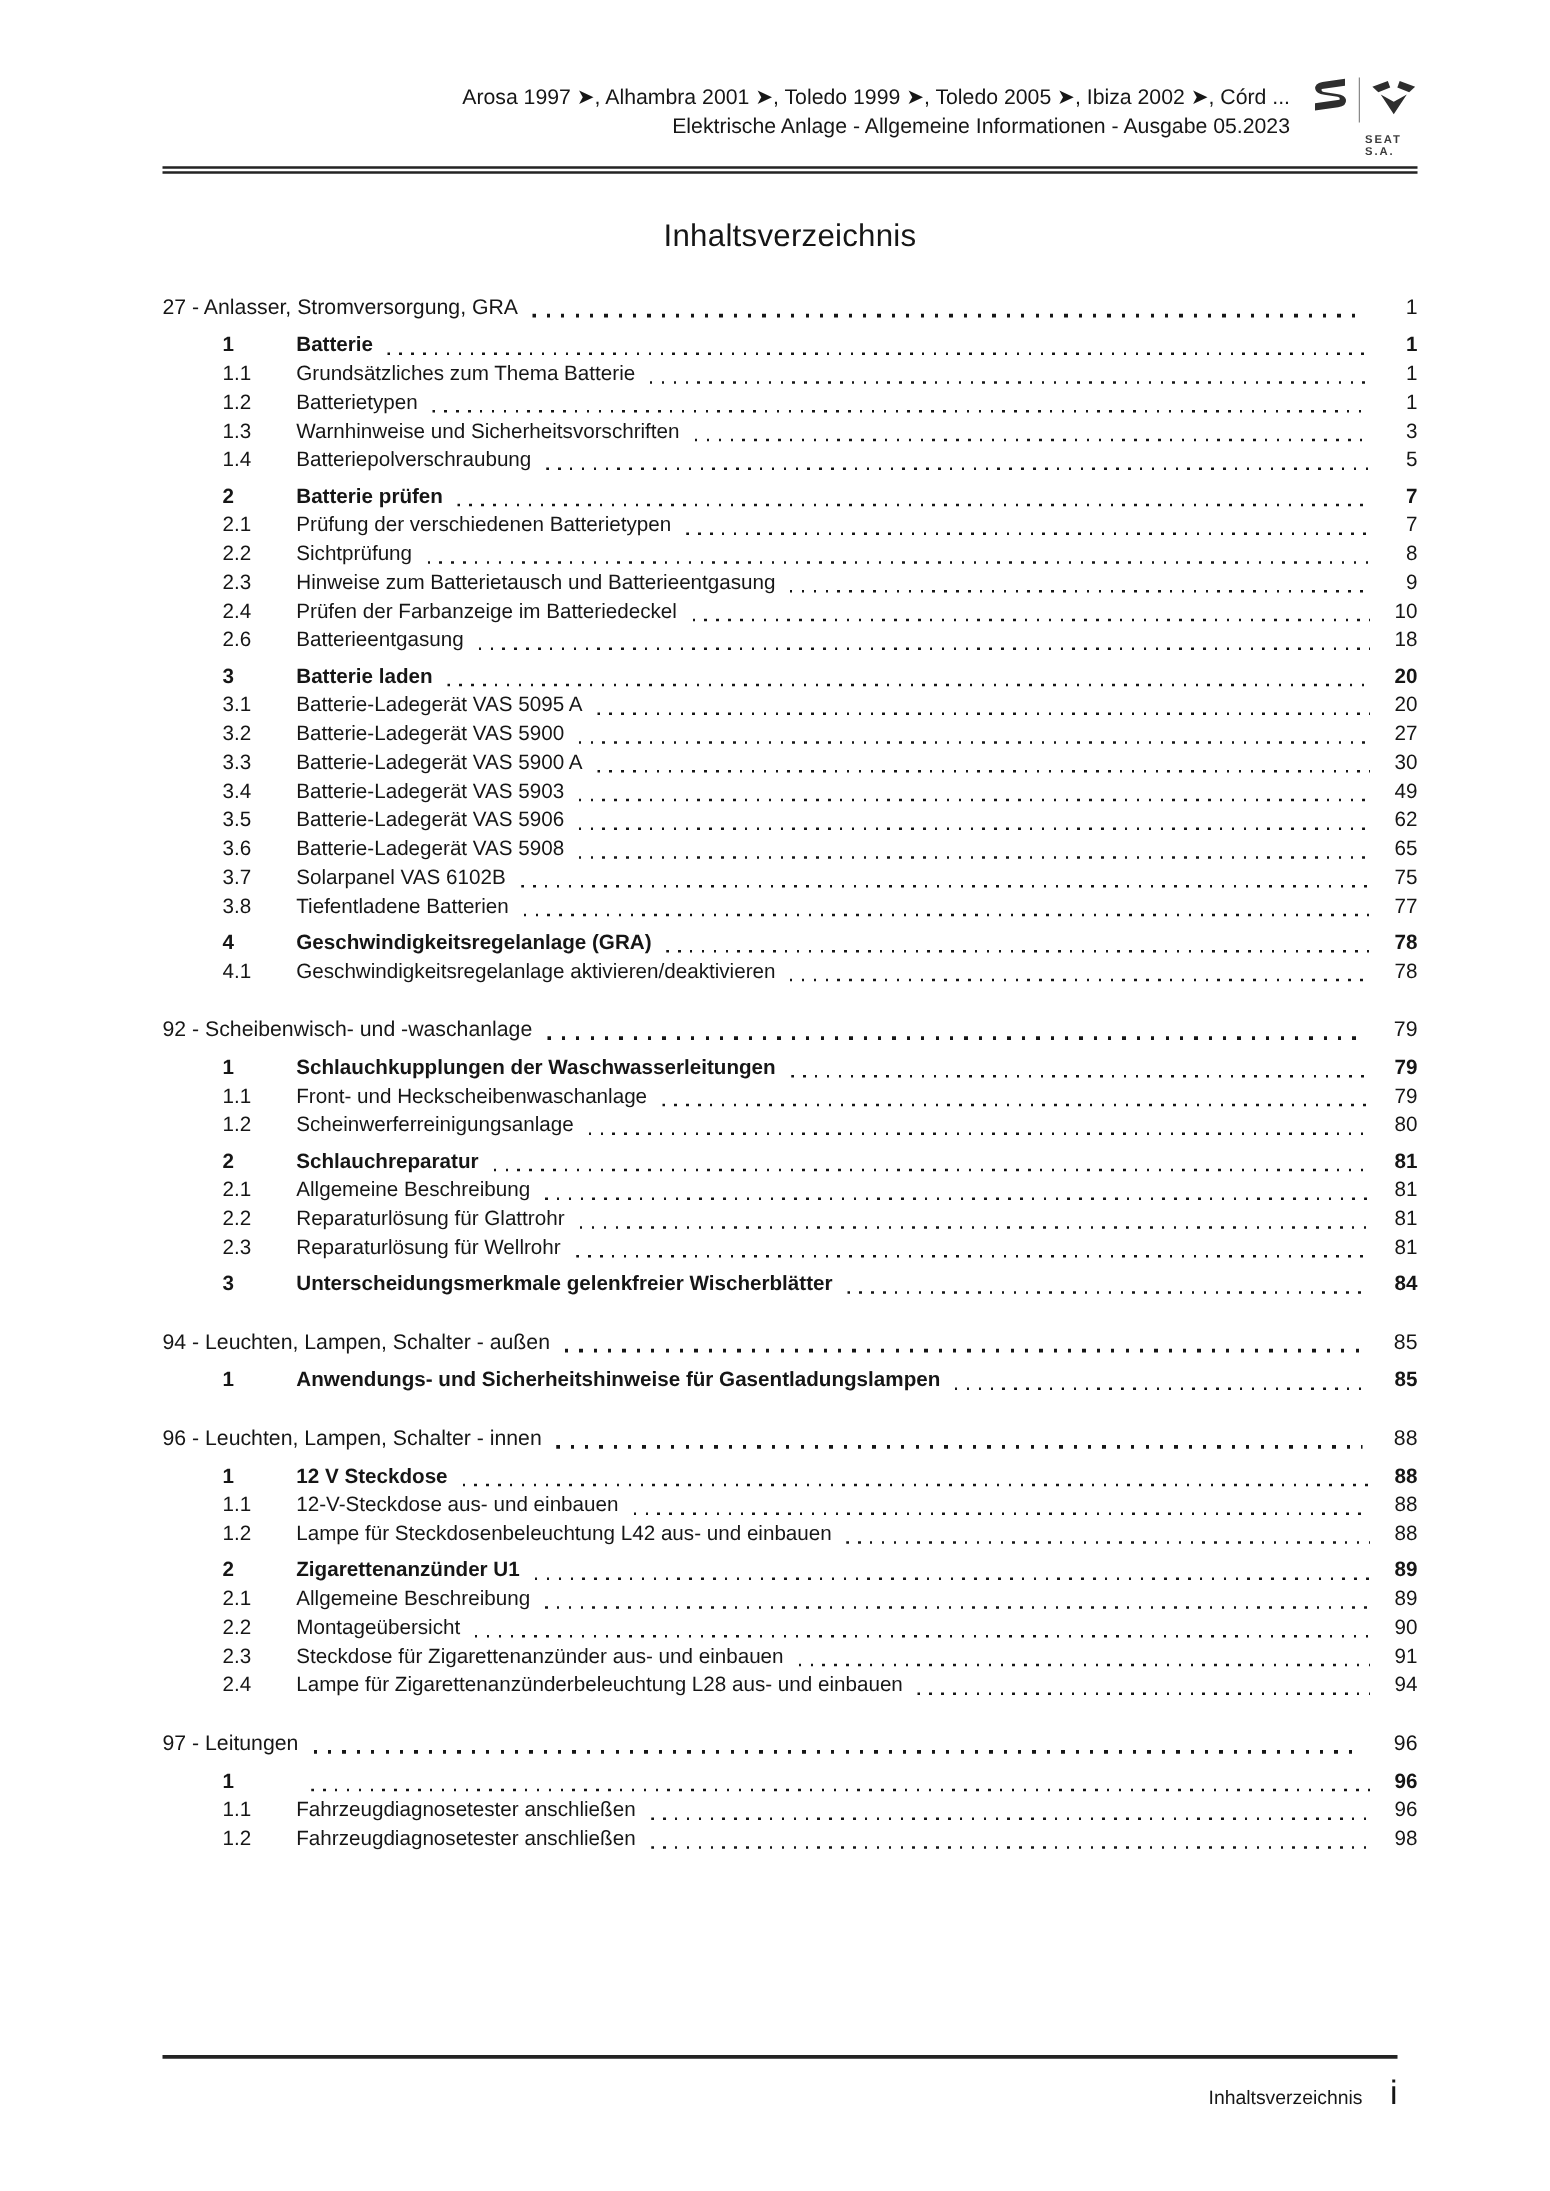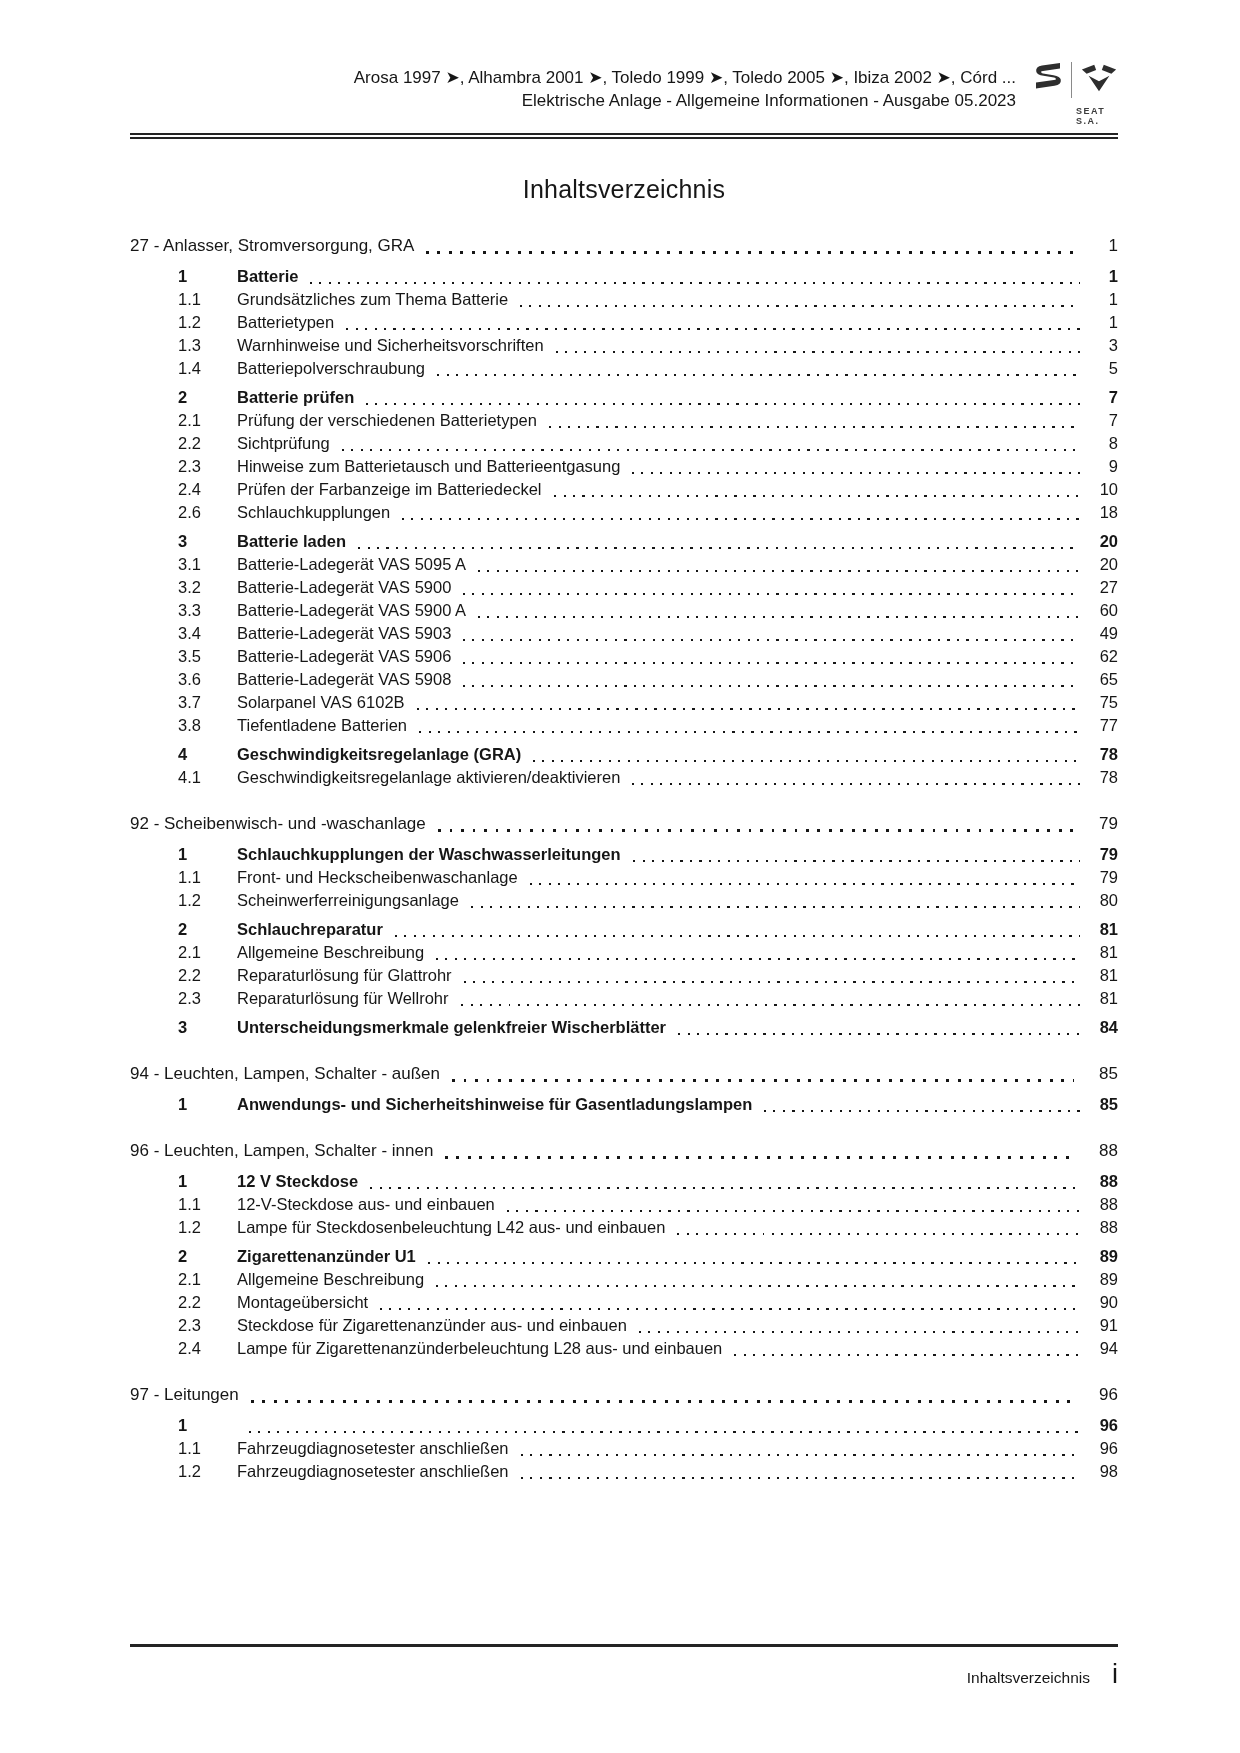--- a/index.html
+++ b/index.html
@@ -5,21 +5,21 @@
   html,body { margin:0; padding:0; background:#ffffff; }
   .page {
     position:relative;
     width:1240px; height:1753px;
     margin:0 auto;
     background:#ffffff;
     font-family:"Liberation Sans", sans-serif;
     color:#161616;
     overflow:hidden;
   }
-  .content { position:absolute; left:130px; right:122px; top:58px; }
+  .content { position:absolute; left:130px; right:106px; top:58px; }
 
   
   .header { display:flex; align-items:flex-start; }
   .header-text {
     flex:1; text-align:right;
     font-size:17px; line-height:23px;
     padding-right:16px; padding-top:8px;
     white-space:nowrap;
   }
   .logo { width:86px; flex:none; display:flex; flex-direction:column; align-items:center; }
@@ -168,21 +168,21 @@
           <span class="entry-page">9</span>
         </div>
         <div class="entry-row">
           <span class="entry-num">2.4</span>
           <span class="entry-title">Prüfen der Farbanzeige im Batteriedeckel</span>
           <div class="leader"></div>
           <span class="entry-page">10</span>
         </div>
         <div class="entry-row">
           <span class="entry-num">2.6</span>
-          <span class="entry-title">Schlauchkupplungen</span>
+          <span class="entry-title">Batterieentgasung</span>
           <div class="leader"></div>
           <span class="entry-page">18</span>
         </div>
         <div class="entry-row group">
           <span class="entry-num">3</span>
           <span class="entry-title">Batterie laden</span>
           <div class="leader"></div>
           <span class="entry-page">20</span>
         </div>
         <div class="entry-row">
@@ -194,21 +194,21 @@
         <div class="entry-row">
           <span class="entry-num">3.2</span>
           <span class="entry-title">Batterie-Ladegerät VAS 5900</span>
           <div class="leader"></div>
           <span class="entry-page">27</span>
         </div>
         <div class="entry-row">
           <span class="entry-num">3.3</span>
           <span class="entry-title">Batterie-Ladegerät VAS 5900 A</span>
           <div class="leader"></div>
-          <span class="entry-page">60</span>
+          <span class="entry-page">30</span>
         </div>
         <div class="entry-row">
           <span class="entry-num">3.4</span>
           <span class="entry-title">Batterie-Ladegerät VAS 5903</span>
           <div class="leader"></div>
           <span class="entry-page">49</span>
         </div>
         <div class="entry-row">
           <span class="entry-num">3.5</span>
           <span class="entry-title">Batterie-Ladegerät VAS 5906</span>

